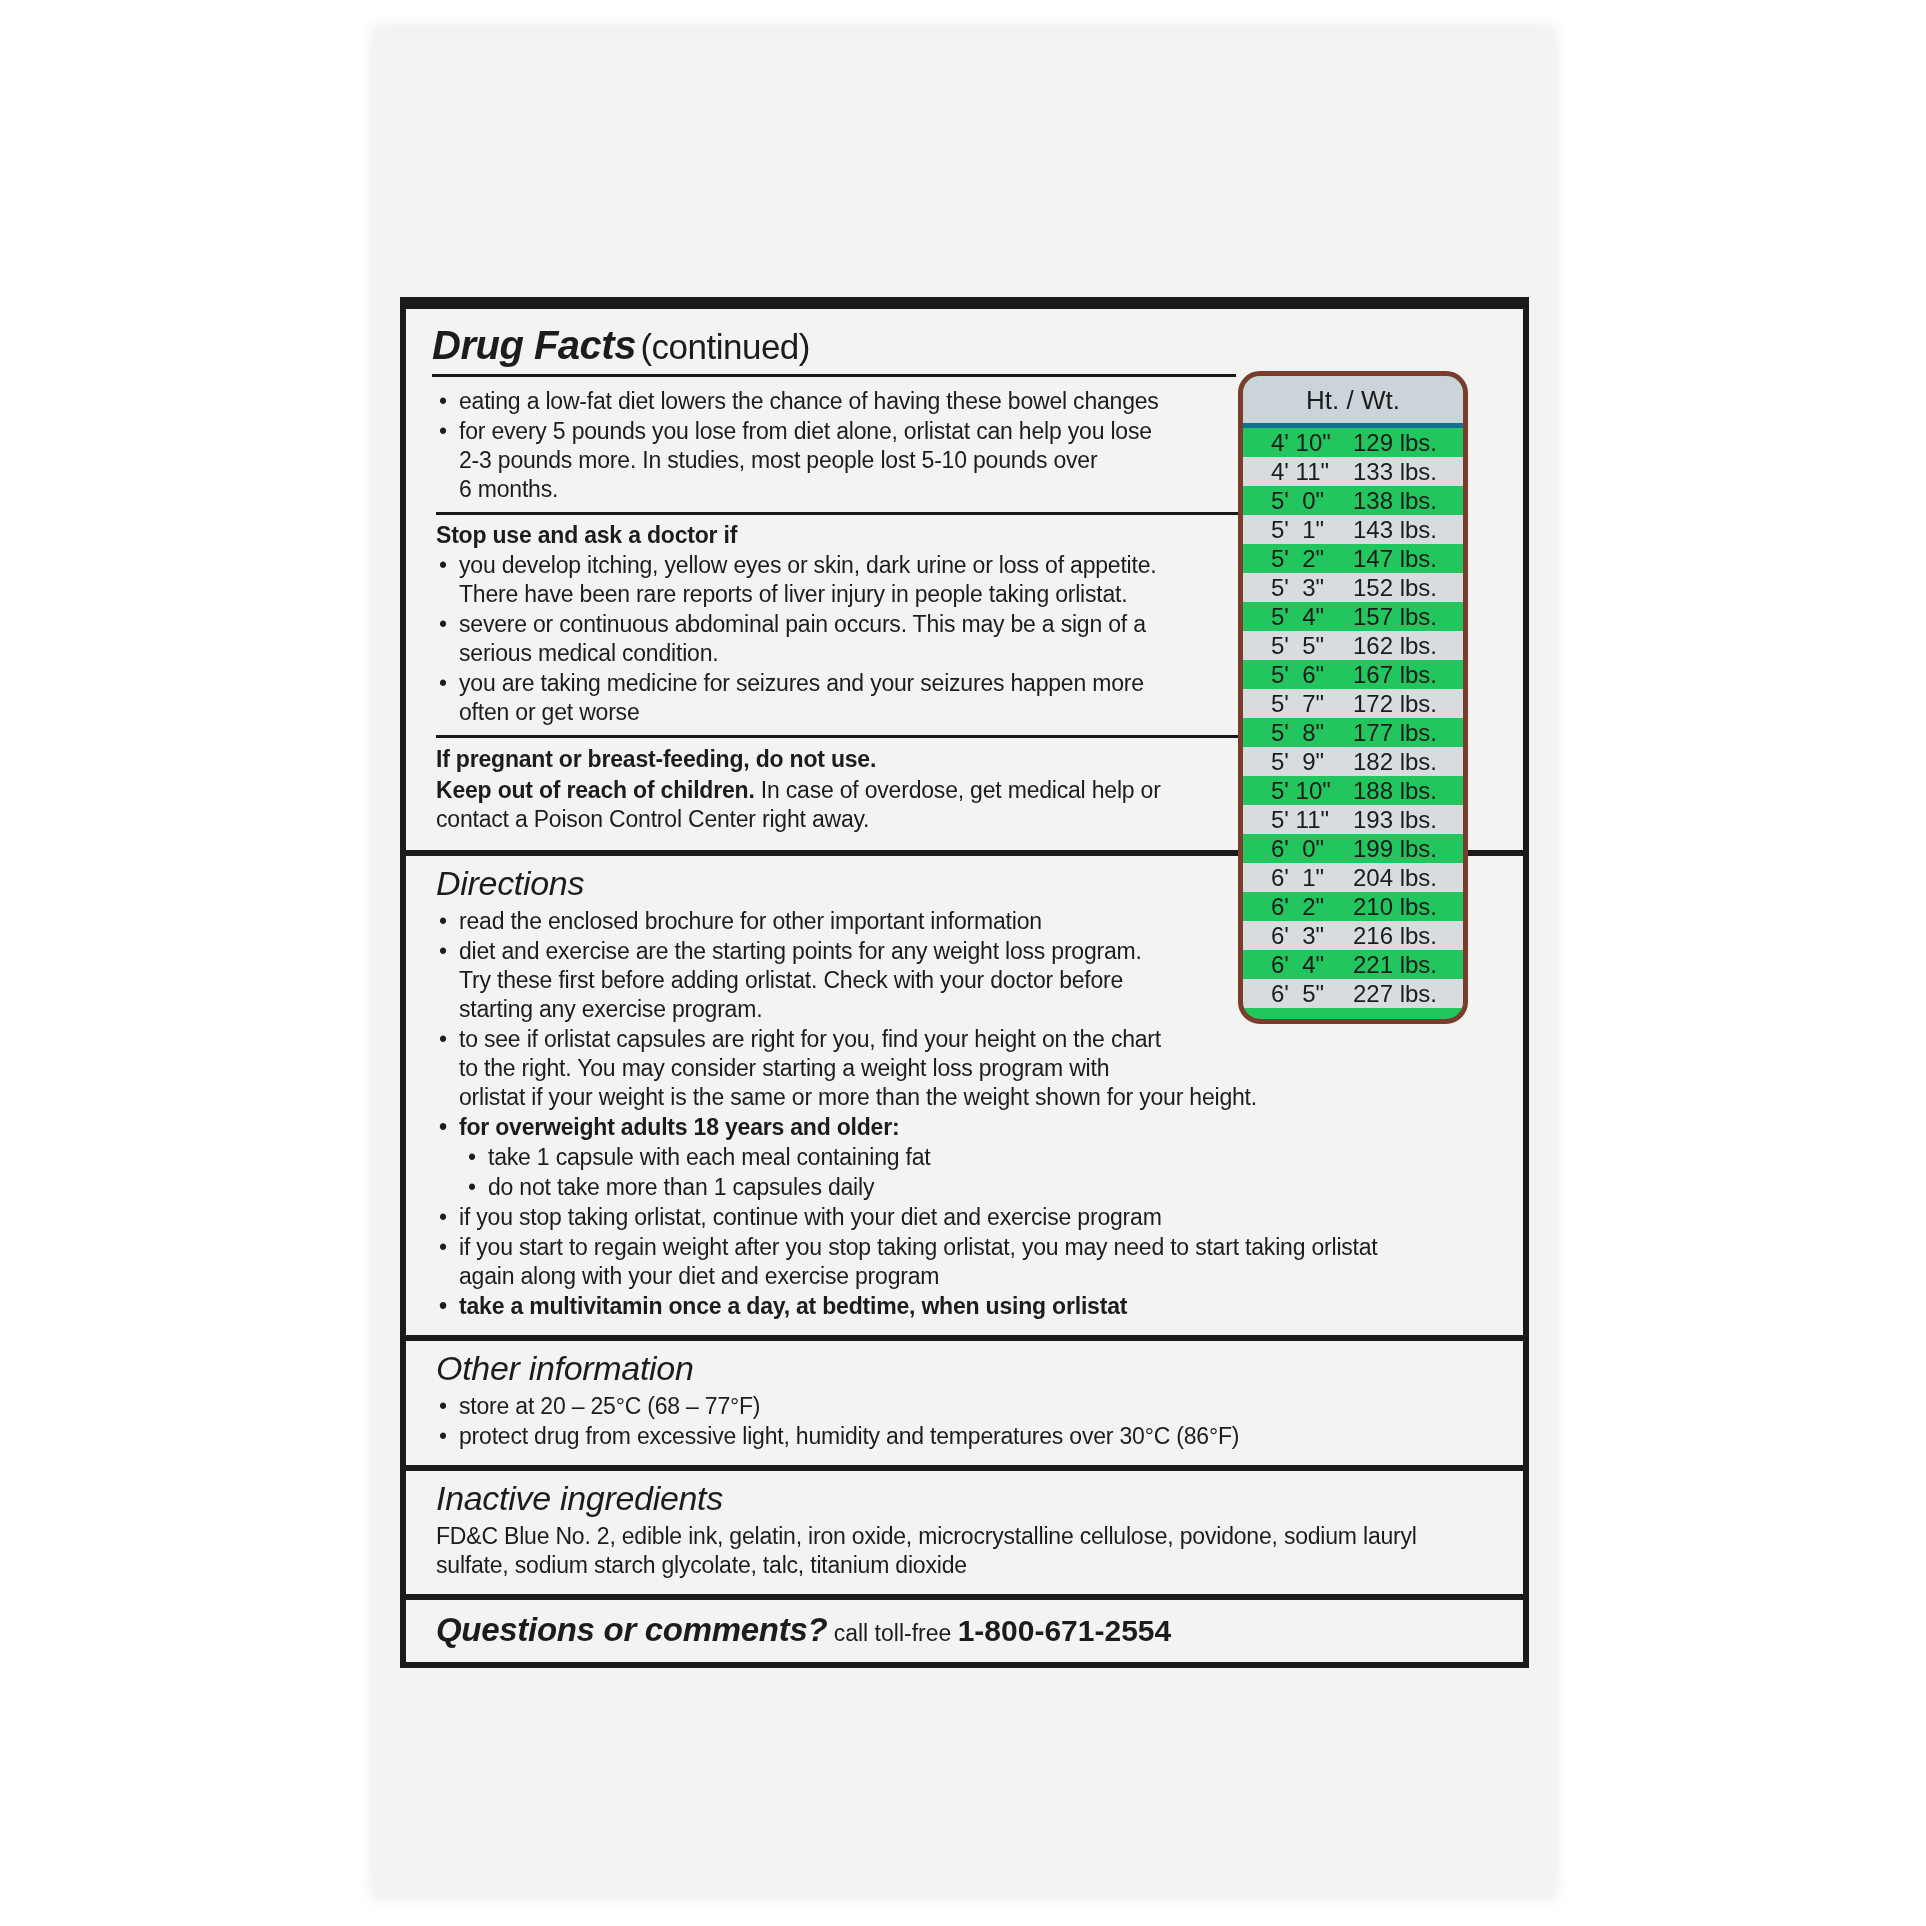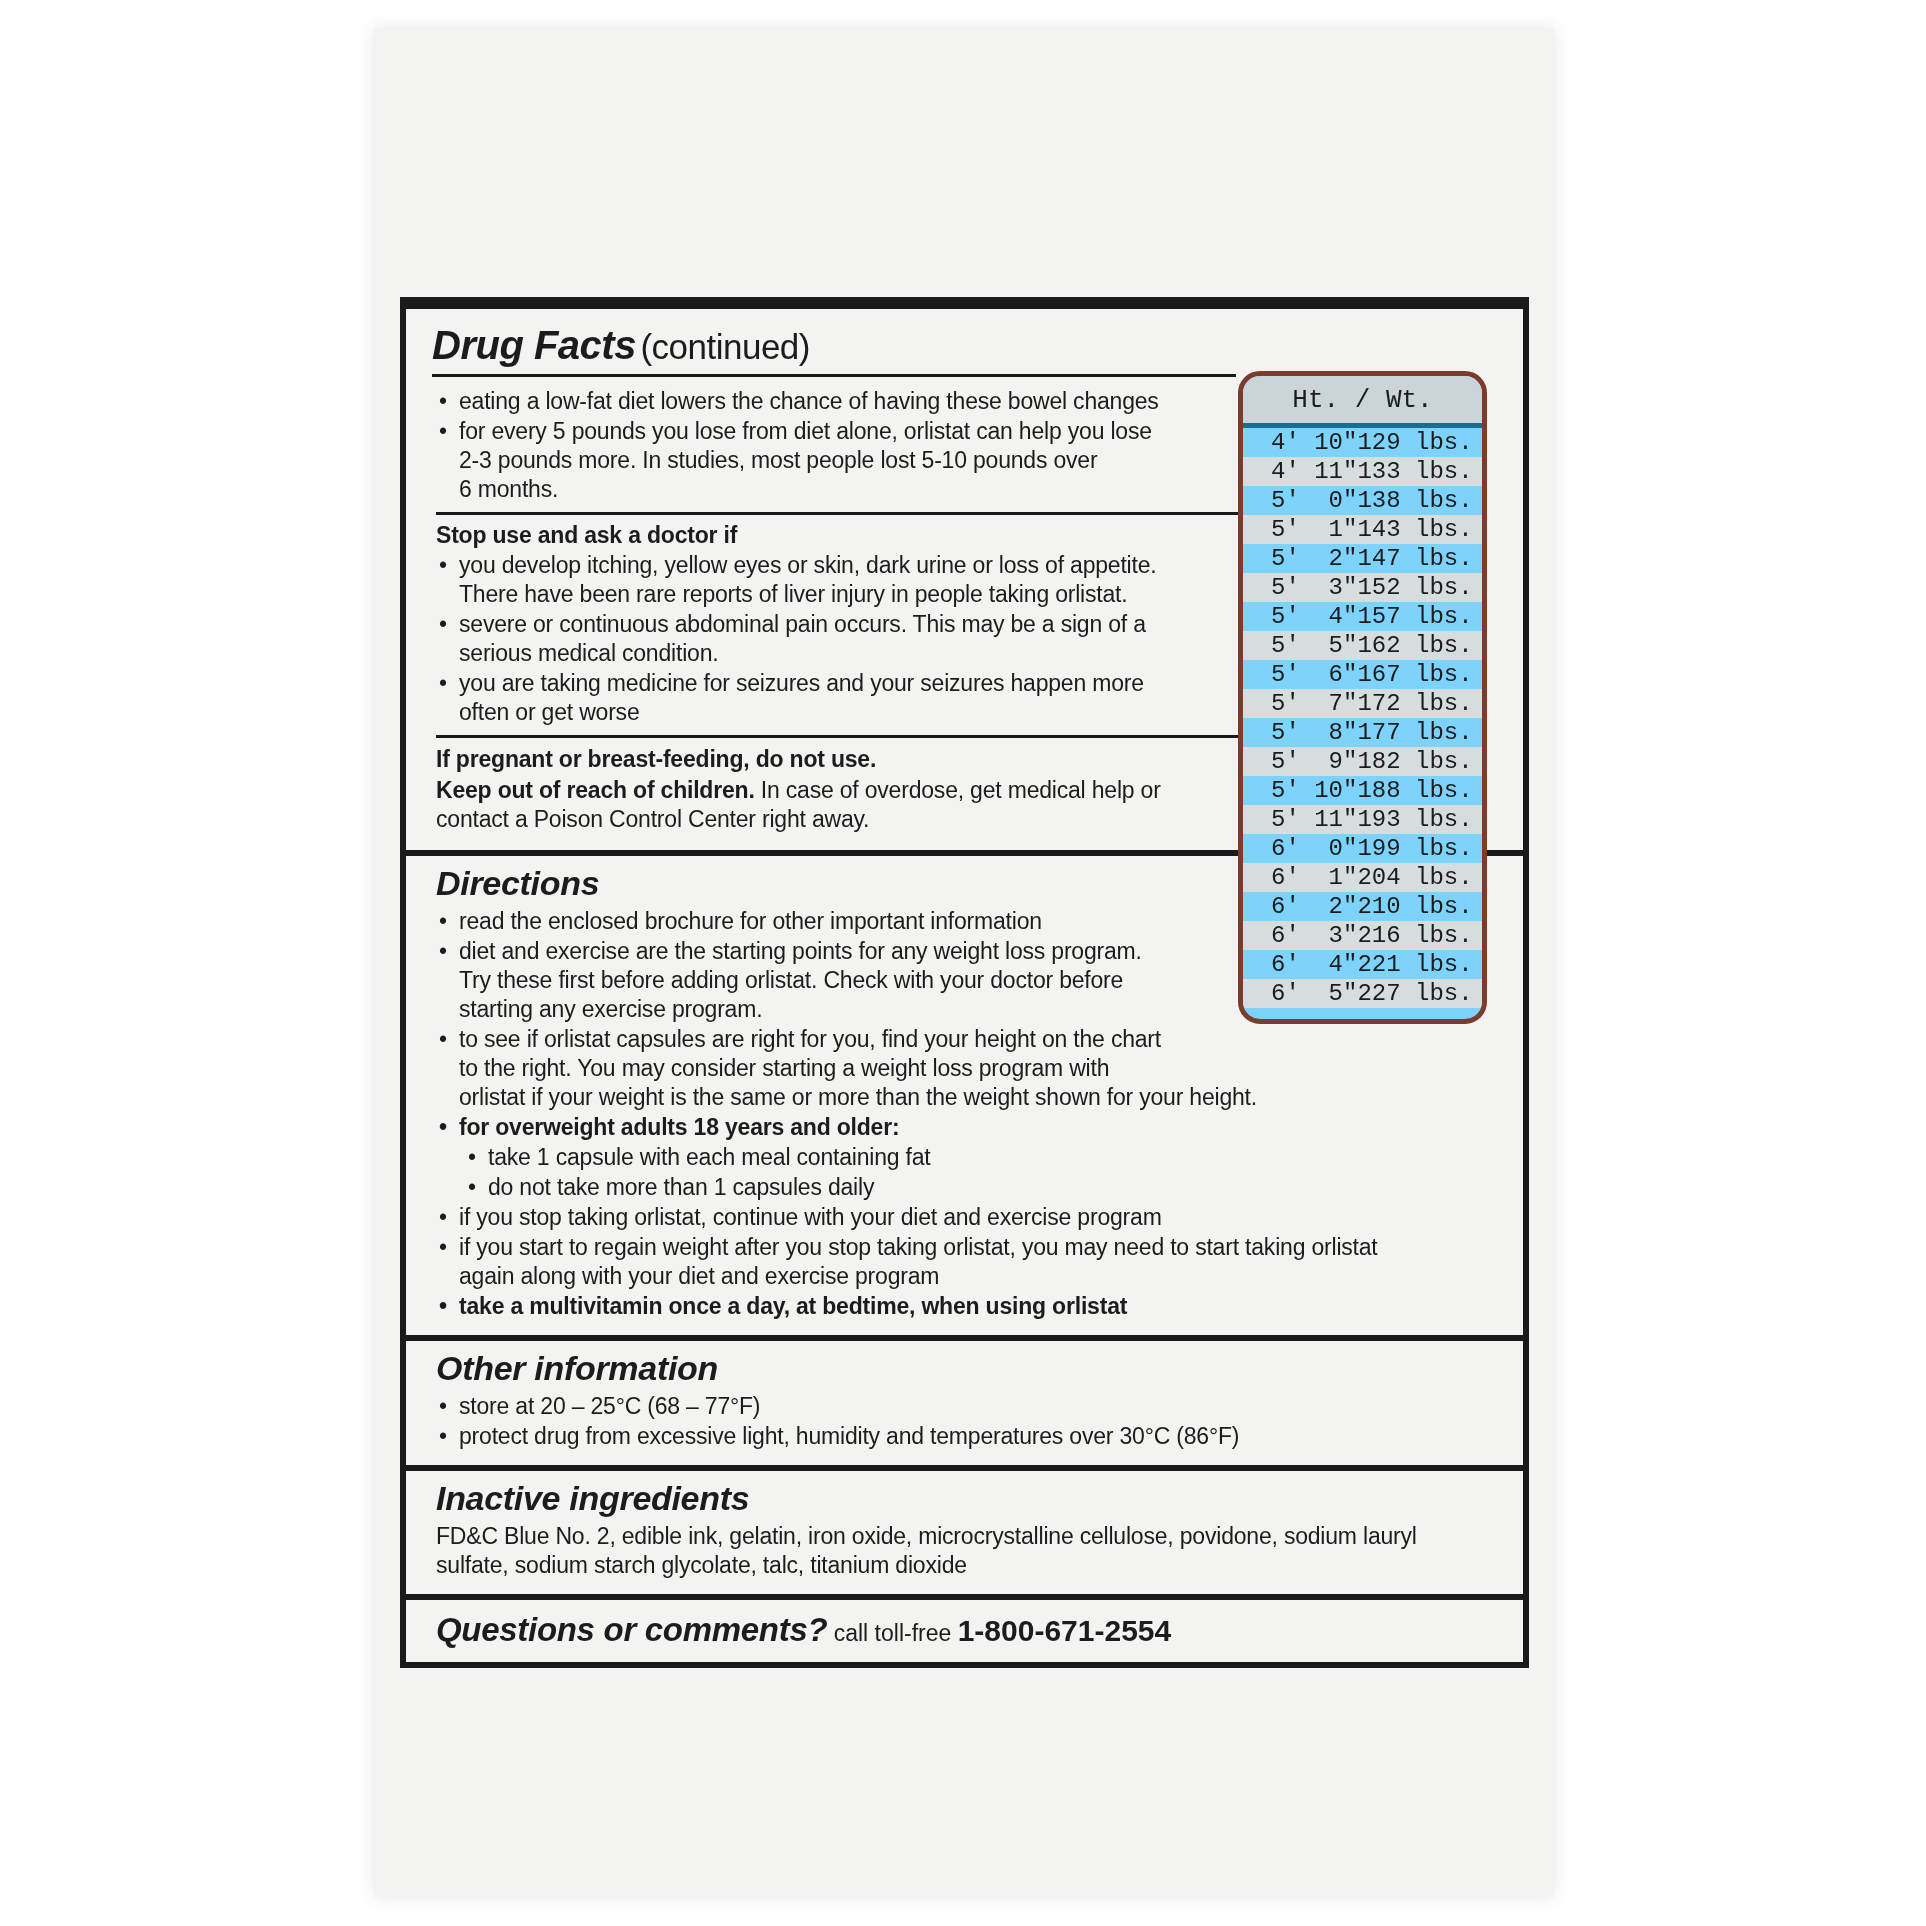--- a/index.html
+++ b/index.html
@@ -20,38 +20,38 @@
   .sec:first-child{border-top:none;}
   
   .body-text, li, .para{font-size:23px;line-height:29px;letter-spacing:-0.2px;}
   .t{white-space:pre-line;}
   .blk{display:block;}
   h1,h2,h3{margin:0;}
   .df-title-row{padding:14px 26px 6px 26px;}
   .df-title{font-size:40px;font-weight:bold;font-style:italic;letter-spacing:-0.5px;display:inline;}
   .df-cont{font-size:35px;font-weight:normal;font-style:normal;letter-spacing:-0.5px;}
   .title-underline{height:3px;background:#191919;margin-left:26px;width:804px;}
-  .sec-head{font-size:34px;font-weight:bold;font-style:italic;letter-spacing:-0.3px;margin:0 0 4px 0;}
+  .sec-head{font-size:34px;font-weight:normal;font-style:italic;letter-spacing:-0.3px;margin:0 0 4px 0;}
   .sub-head{font-size:23px;font-weight:bold;margin:3px 0 2px 0;letter-spacing:-0.2px;}
   .b{font-weight:bold;}
   
   .pad{padding:8px 20px 12px 30px;}
   .s1-body{padding:8px 20px 14px 30px;}
   .narrow{width:807px;}
   .thin-rule{height:3px;background:#191919;margin:8px 0 7px 0;}
   ul{margin:2px 0;padding:0;list-style:none;}
   li{position:relative;padding-left:23px;margin:1px 0;}
   li::before{content:"\2022";position:absolute;left:3px;}
   li.nested{margin-left:29px;}
   .para{margin:2px 0;}
   
   .htwt{
-    position:absolute;left:832px;top:68px;width:249px;height:653px;
-    border:5px solid #7c3c2b;border-radius:22px;background:#7dd3fc;
-    overflow:hidden;z-index:3;box-sizing:border-box;font-family:Liberation Mono, monospace;
+    position:absolute;left:832px;top:68px;width:230px;height:653px;
+    border:5px solid #7c3c2b;border-radius:22px;background:#22c55e;
+    overflow:hidden;z-index:3;box-sizing:border-box;
   }
   .htwt-header{height:47px;line-height:49px;text-align:center;background:#cbd4d8;font-size:26px;}
   .htwt-divider{height:5px;background:#156f8e;}
   .ht-row{height:29px;display:flex;justify-content:space-between;align-items:center;
     padding:0 26px 0 28px;font-size:24px;white-space:pre;}
   .ht-row.alt{background:#d7dcdf;}
   
   .q-row{padding:11px 20px 13px 30px;}
   .q-head{font-size:33px;font-weight:bold;font-style:italic;letter-spacing:-0.3px;display:inline;}
   .q-text{font-size:23px;}

